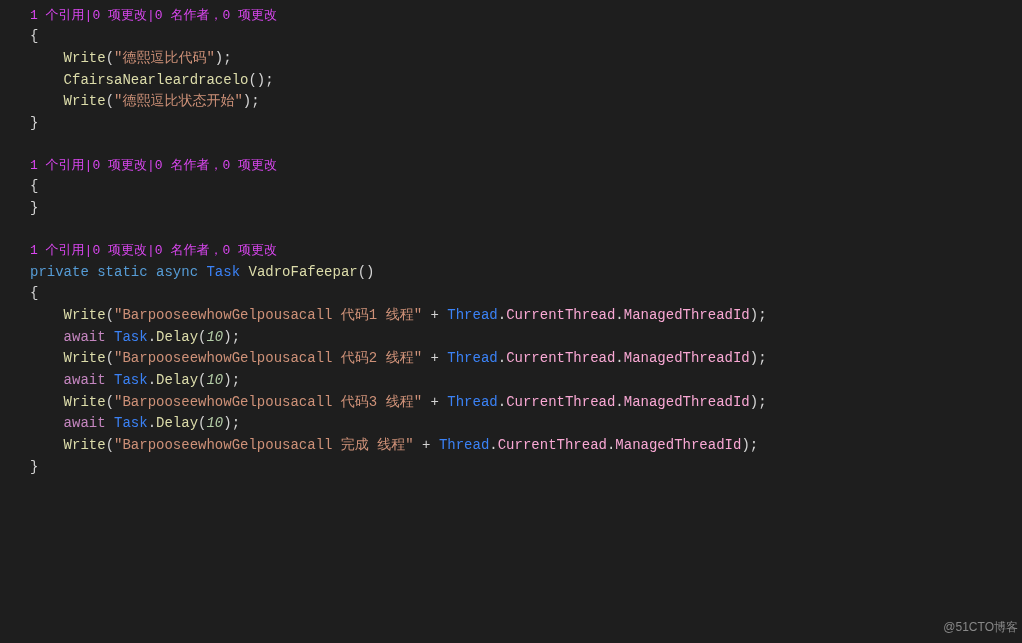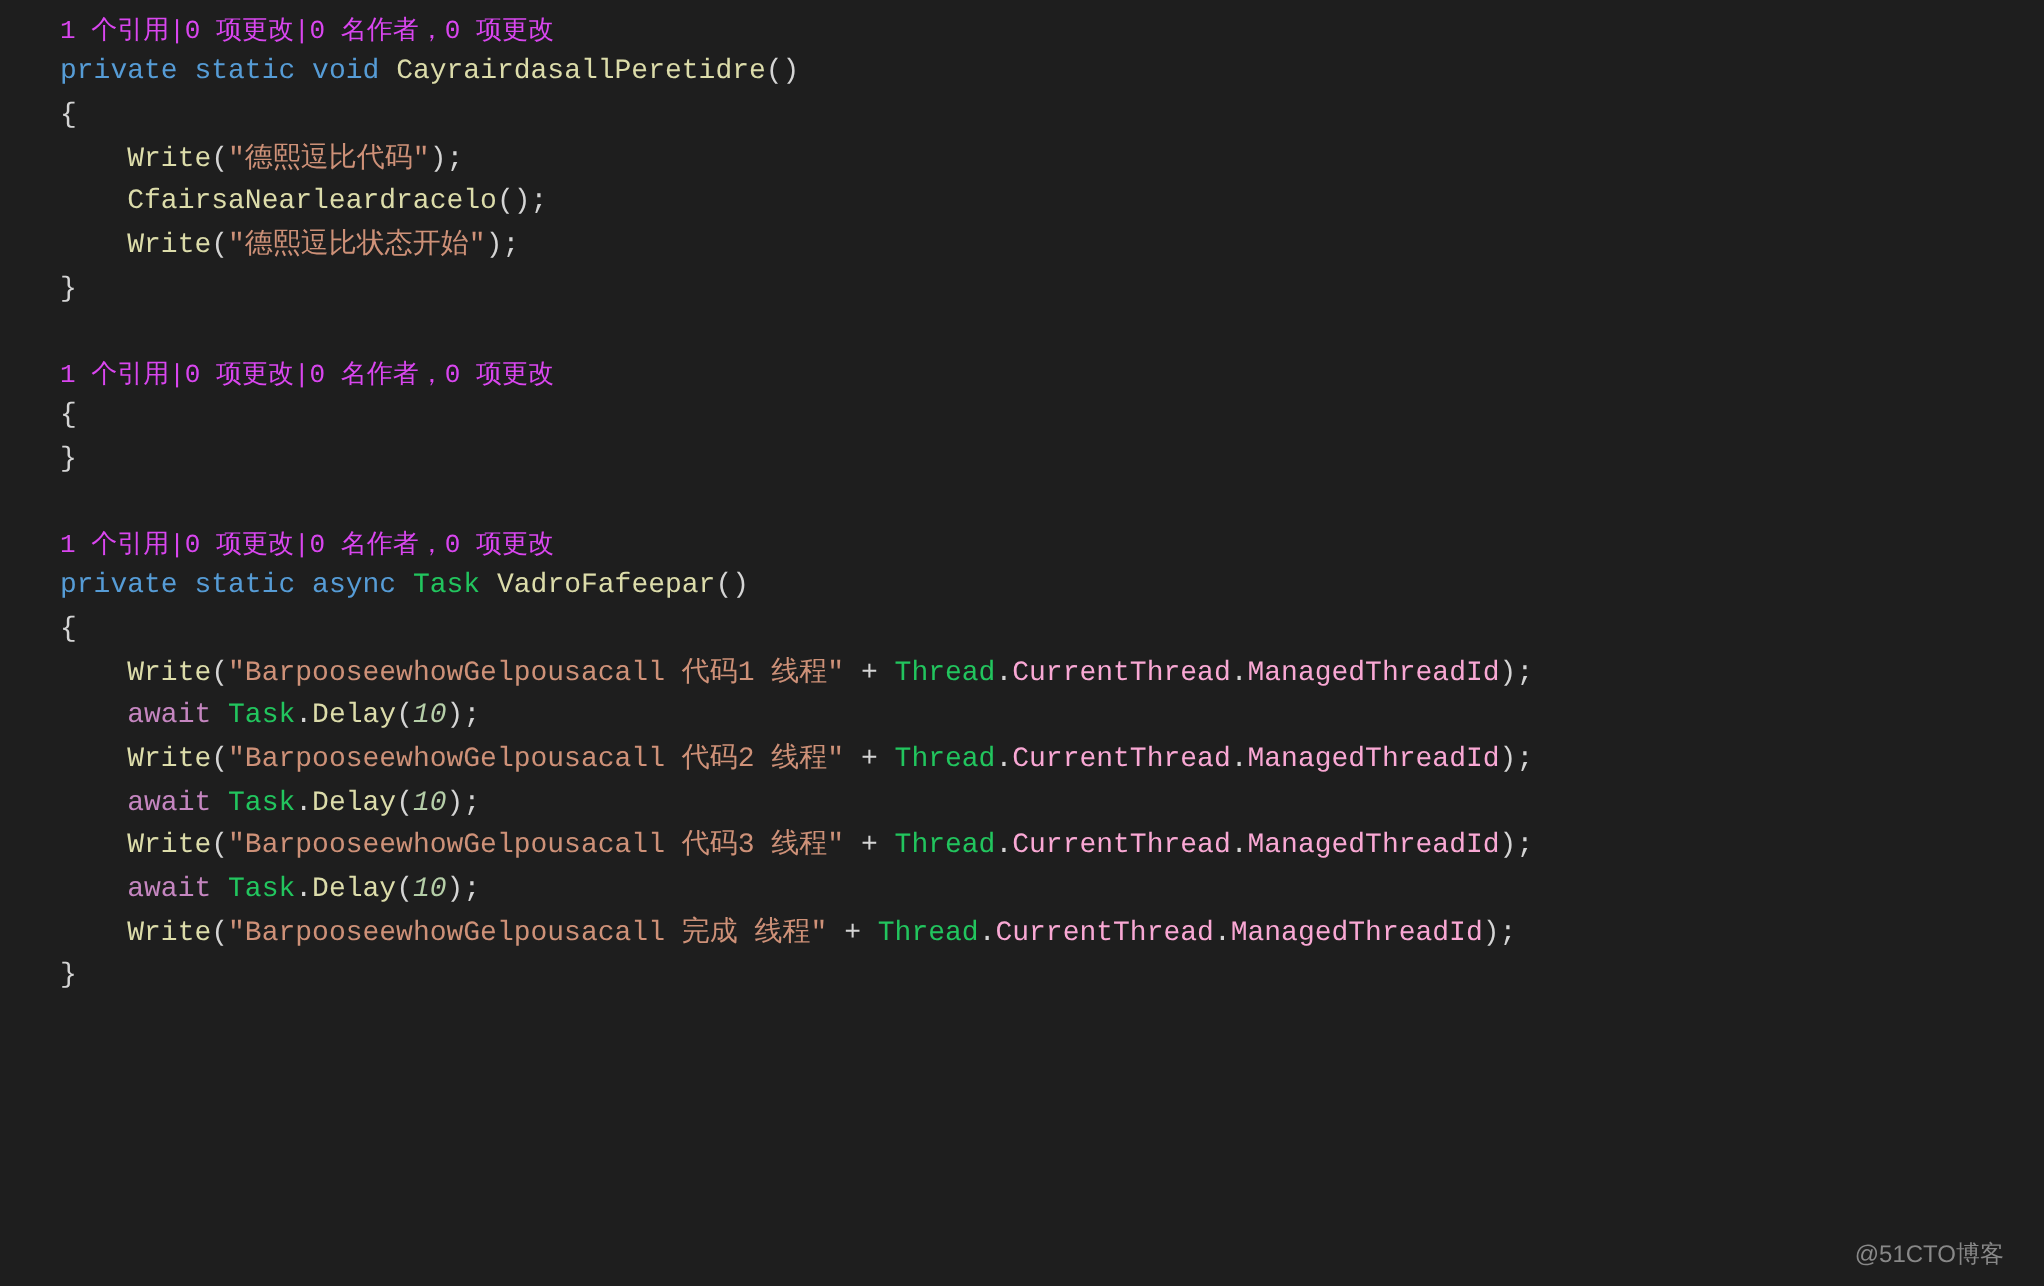--- a/index.html
+++ b/index.html
@@ -28,21 +28,21 @@
       font-size: 13px;
       padding-left: 20px;
     }
     .kw-blue {
       color: #569cd6;
     }
     .kw-await {
       color: #c586c0;
     }
     .type-teal {
-      color: #22c55e;
+      color: #3b82f6;
     }
     .method {
       color: #dcdcaa;
     }
     .string {
       color: #ce9178;
     }
     .punct {
       color: #d4d4d4;
     }
@@ -53,33 +53,32 @@
     .prop {
       color: #f9a8d4;
     }
     .brace {
       color: #d4d4d4;
       padding-left: 20px;
     }
     .watermark {
       position: absolute;
       bottom: 6px;
-      right: 20px;
+      right: 4px;
       color: #888888;
       font-size: 12px;
       font-family: Arial, sans-serif;
     }
   </style>
 </head>
 <body>
 
 <div>
 
   <div class="codelens">1 个引用|0 项更改|0 名作者，0 项更改</div>
-  <div class="line"><span class="kw-blue">private</span> <span class="kw-blue">static</span> <span class="kw-blue">void</span> <span class="method">CayrairdasallPeretidre</span><span class="punct">()</span></div>
   <div class="brace">{</div>
   <div class="line">    <span class="method">Write</span><span class="punct">(</span><span class="string">"德熙逗比代码"</span><span class="punct">)</span><span class="punct">;</span></div>
   <div class="line">    <span class="method">CfairsaNearleardracelo</span><span class="punct">()</span><span class="punct">;</span></div>
   <div class="line">    <span class="method">Write</span><span class="punct">(</span><span class="string">"德熙逗比状态开始"</span><span class="punct">)</span><span class="punct">;</span></div>
   <div class="brace">}</div>
 
   <div class="line"> </div>
 
   <div class="codelens">1 个引用|0 项更改|0 名作者，0 项更改</div>
   <div class="brace">{</div>

